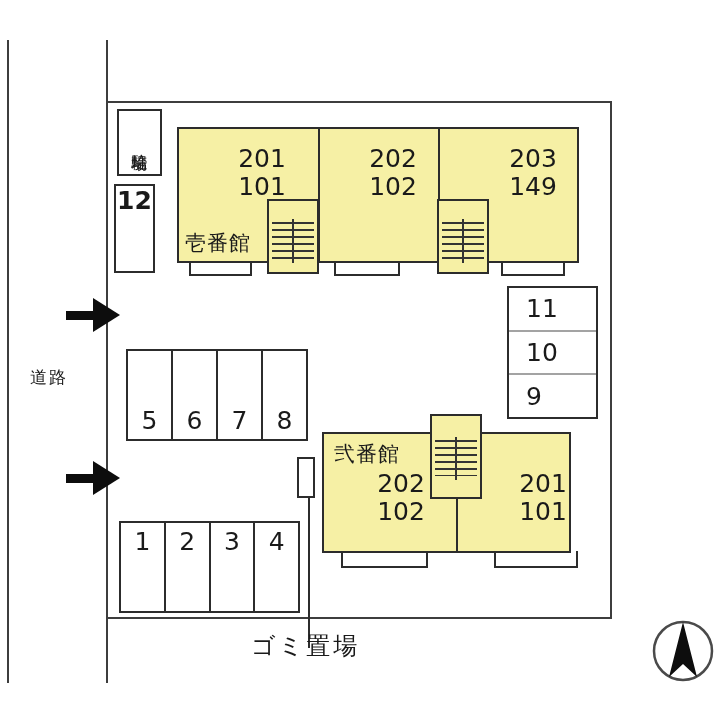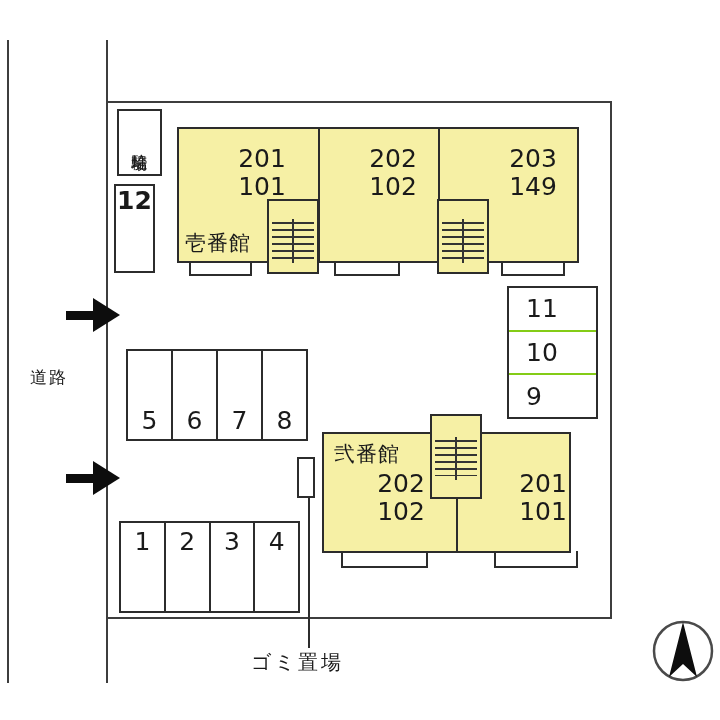--- a/index.html
+++ b/index.html
@@ -44,26 +44,26 @@
     background: repeating-linear-gradient(to bottom, #333 0, #333 2px, transparent 2px, transparent 7px); }
   .rail { position: absolute; left: 50%; margin-left: -1px; width: 2px; background: #333; }
   .porch { position: absolute; background: #fff; border: 2px solid #2c2c2c; border-top: none; }
   .pbox { position: absolute; background: #fff; border: 2px solid #2c2c2c; display: flex; }
   .pcol-box { flex-direction: row; }
   .pcol-box .pcol { flex: 1; border-right: 2px solid #2c2c2c; display: flex; justify-content: center; font-size: 25px; }
   .pcol-box .pcol:last-child { border-right: none; }
   .num-bottom .pcol { align-items: flex-end; } .num-bottom .pcol span { padding-bottom: 4px; }
   .num-top .pcol { align-items: flex-start; } .num-top .pcol span { padding-top: 4px; }
   .prow-box { flex-direction: column; }
-  .prow-box .prow { flex: 1; border-bottom: 2px solid #84cc16; display: flex; align-items: center; font-size: 25px; }
+  .prow-box .prow { flex: 1; border-bottom: 2px solid #a3a3a3; display: flex; align-items: center; font-size: 25px; }
   .prow-box .prow:last-child { border-bottom: none; }
   .prow-box .prow span { margin-left: 17px; }
   .garbage-box { position: absolute; left: 297px; top: 457px; width: 18px; height: 41px; border: 2px solid #2c2c2c; background: #fff; }
   .leader { position: absolute; left: 308px; top: 497px; width: 2px; height: 151px; background: #2c2c2c; }
-  .garbage-label { position: absolute; left: 251px; top: 649px; font-size: 20px; letter-spacing: 3px; }
+  .garbage-label { position: absolute; left: 251px; top: 630px; font-size: 24px; letter-spacing: 3px; }
   .compass { position: absolute; left: 650px; top: 618px; }
 </style>
 </head>
 <body>
 
 <div class="canvas">
 
   <div class="vline" style="left:7px;"></div>
   <div class="vline" style="left:106px;"></div>
   <div class="road-label">道路</div>

